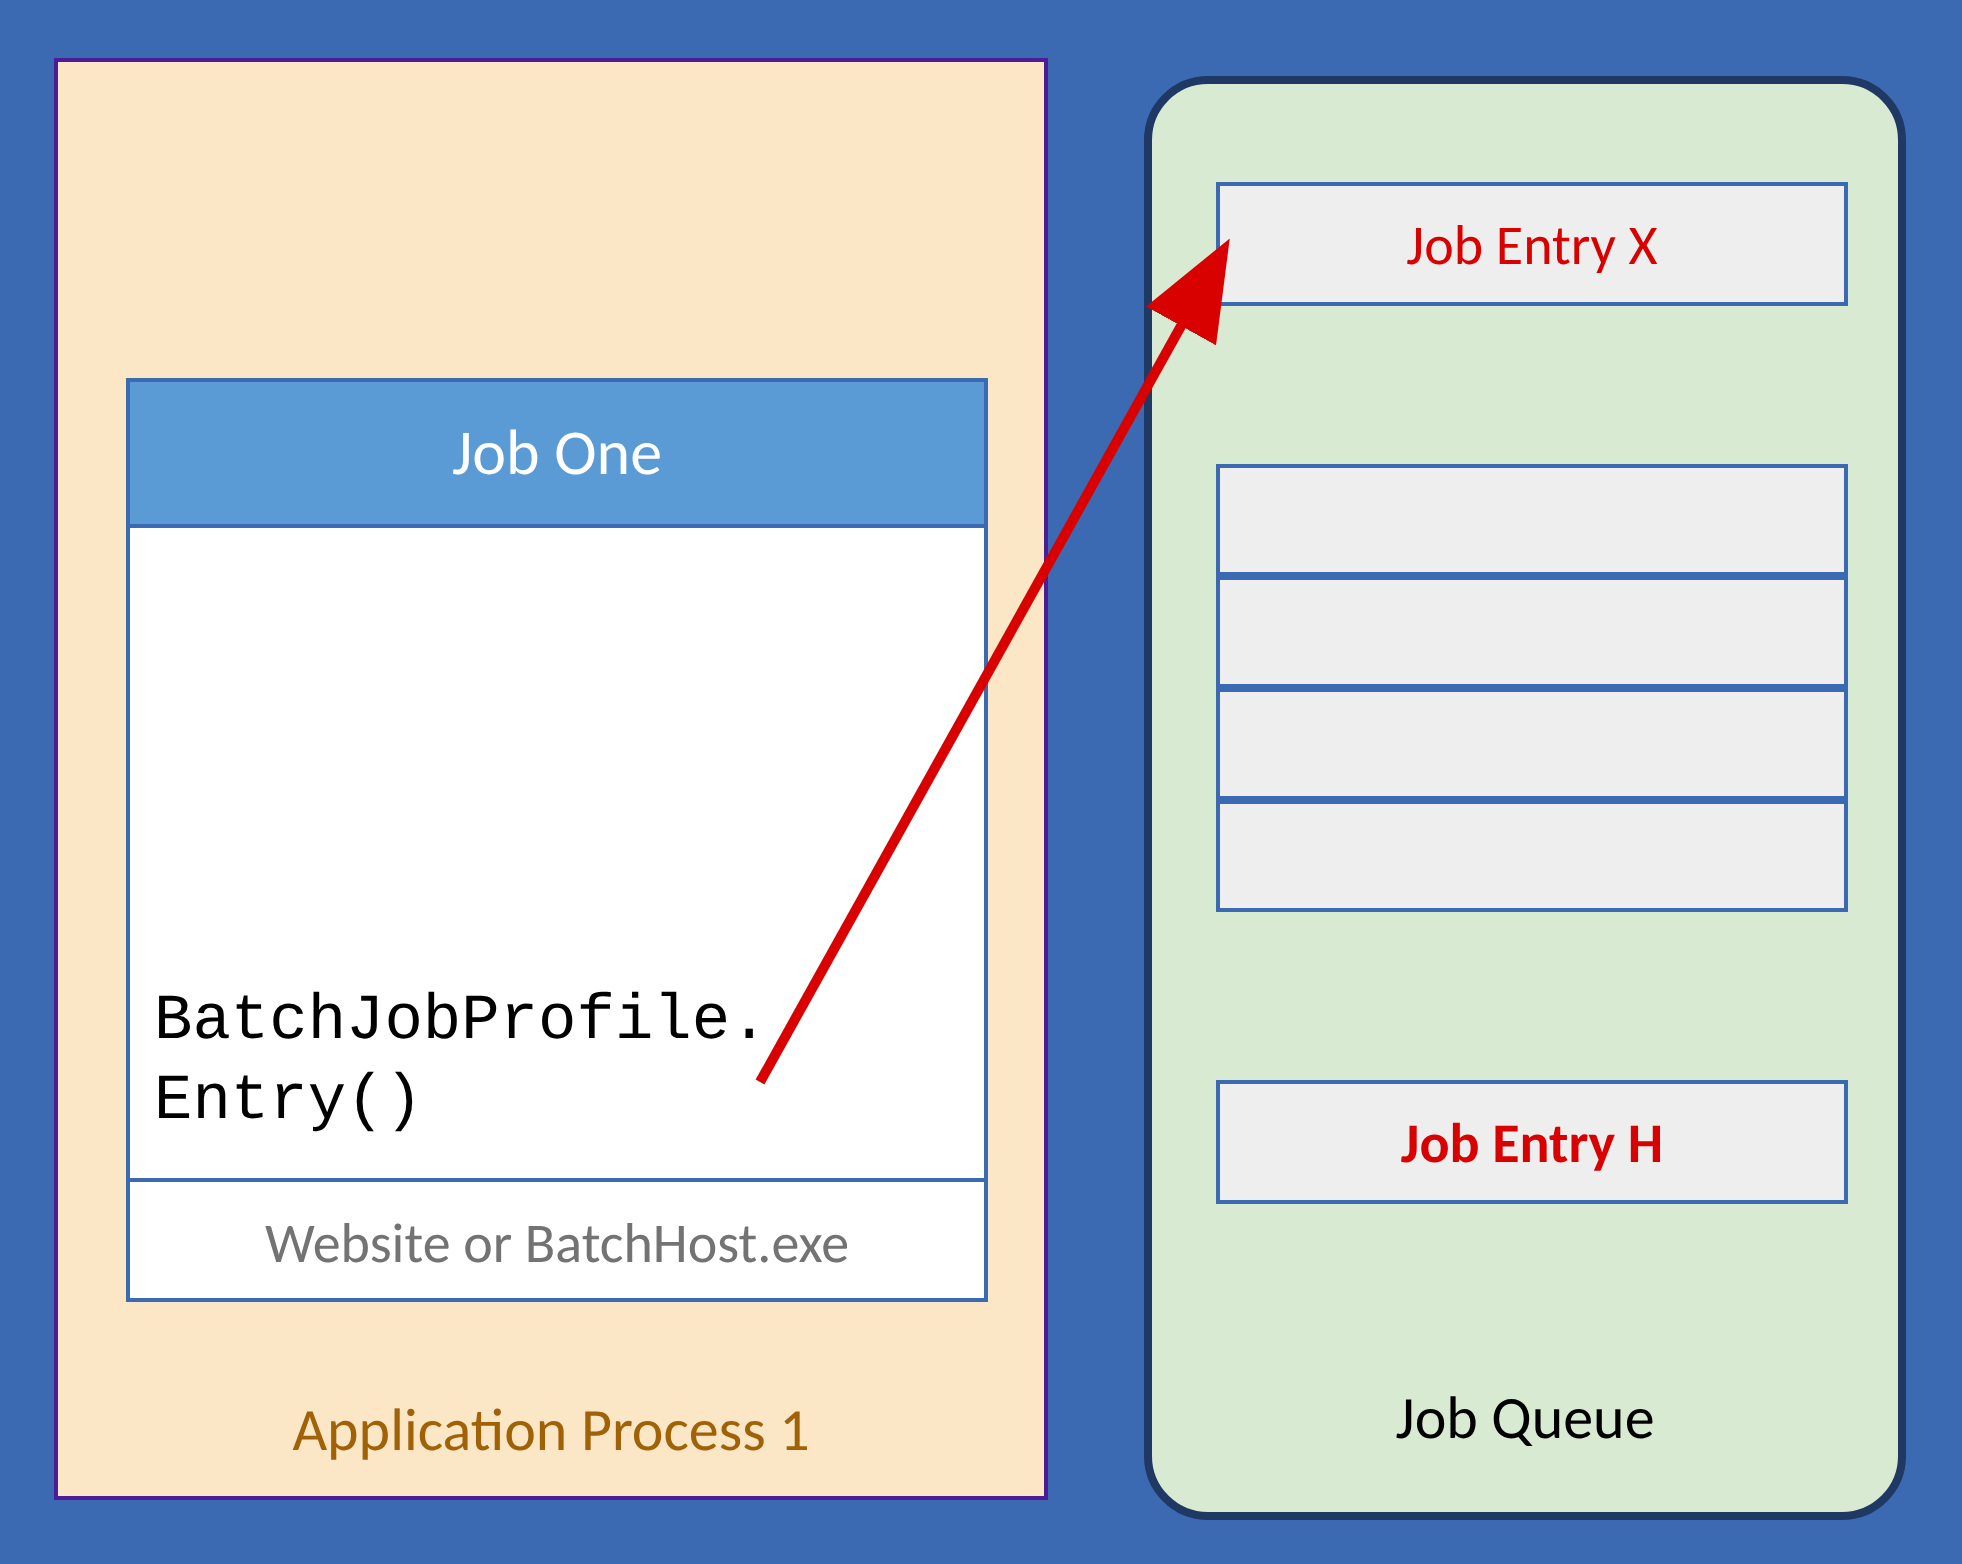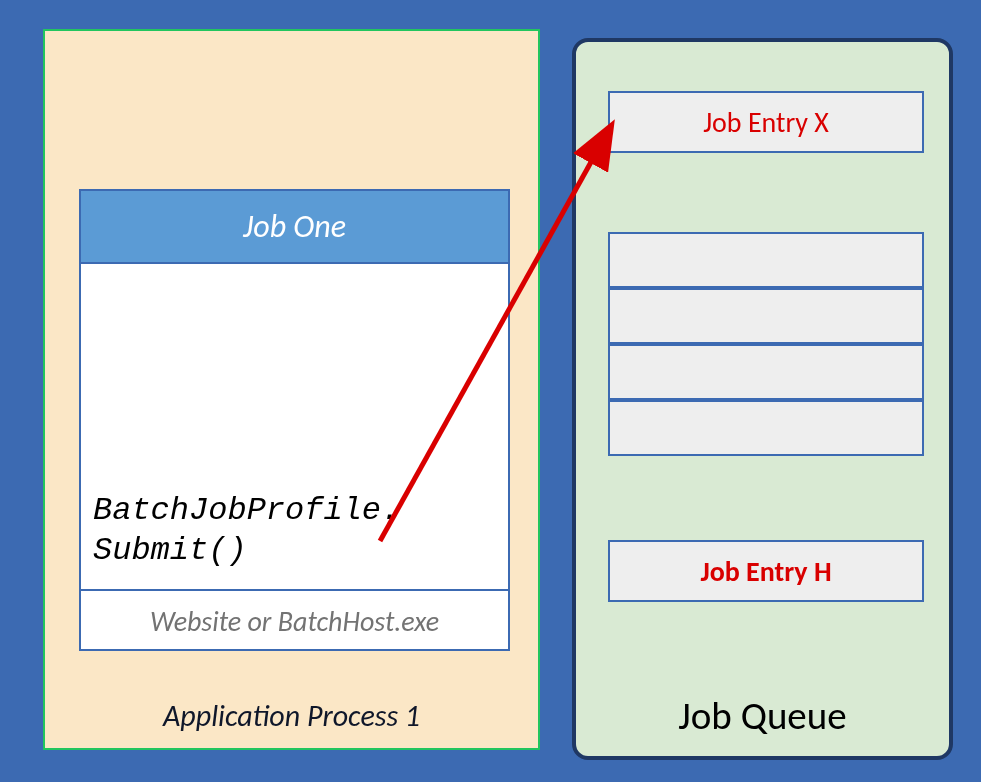--- a/index.html
+++ b/index.html
@@ -8,35 +8,34 @@
     background: #fff;
   }
   .canvas {
     position: relative;
     width: 981px;
     height: 782px;
     background: #3c6ab2;
   }
   .app-process {
     position: absolute;
-    left: 43px;
+    left: 27px;
     top: 29px;
     width: 497px;
     height: 721px;
     background: #fbe7c6;
-    border: 2px solid #22c55e;
-    font-style: italic;
+    border: 2px solid #4c1d95;
   }
   .app-process-label {
     position: absolute;
     bottom: 14px;
     width: 100%;
     text-align: center;
     font-size: 30px;
-    color: #0f172a;
+    color: #a16207;
   }
   .job-card {
     position: absolute;
     left: 34px;
     top: 158px;
     width: 431px;
     height: 462px;
     background: #fff;
     border: 2px solid #3c6ab2;
   }
@@ -77,28 +76,28 @@
     color: #737373;
   }
   .queue-box {
     position: absolute;
     left: 572px;
     top: 38px;
     width: 381px;
     height: 722px;
     background: #d9ead3;
     border: 4px solid #1f3864;
-    border-radius: 16px;
+    border-radius: 32px;
   }
   .queue-label {
     position: absolute;
-    bottom: 17px;
+    bottom: 28px;
     width: 100%;
     text-align: center;
-    font-size: 39px;
+    font-size: 30px;
     color: #000;
   }
   .queue-entry {
     position: absolute;
     background: #eee;
     border: 2px solid #3c6ab2;
     display: flex;
     align-items: center;
     justify-content: center;
     font-size: 28px;
@@ -123,21 +122,21 @@
 </head>
 <body>
 
 <div class="canvas">
 
   <div class="app-process">
     <div class="job-card">
       <div class="job-card-header">Job One</div>
       <div class="job-card-body">
         <div class="code-text">BatchJobProfile.
-Submit()</div>
+Entry()</div>
       </div>
       <div class="job-card-footer">Website or BatchHost.exe</div>
     </div>
     <div class="app-process-label">Application Process 1</div>
   </div>
 
   <div class="queue-box">
     <div class="queue-entry entry-x">Job Entry X</div>
     <div class="queue-entry slot1"></div>
     <div class="queue-entry slot2"></div>

